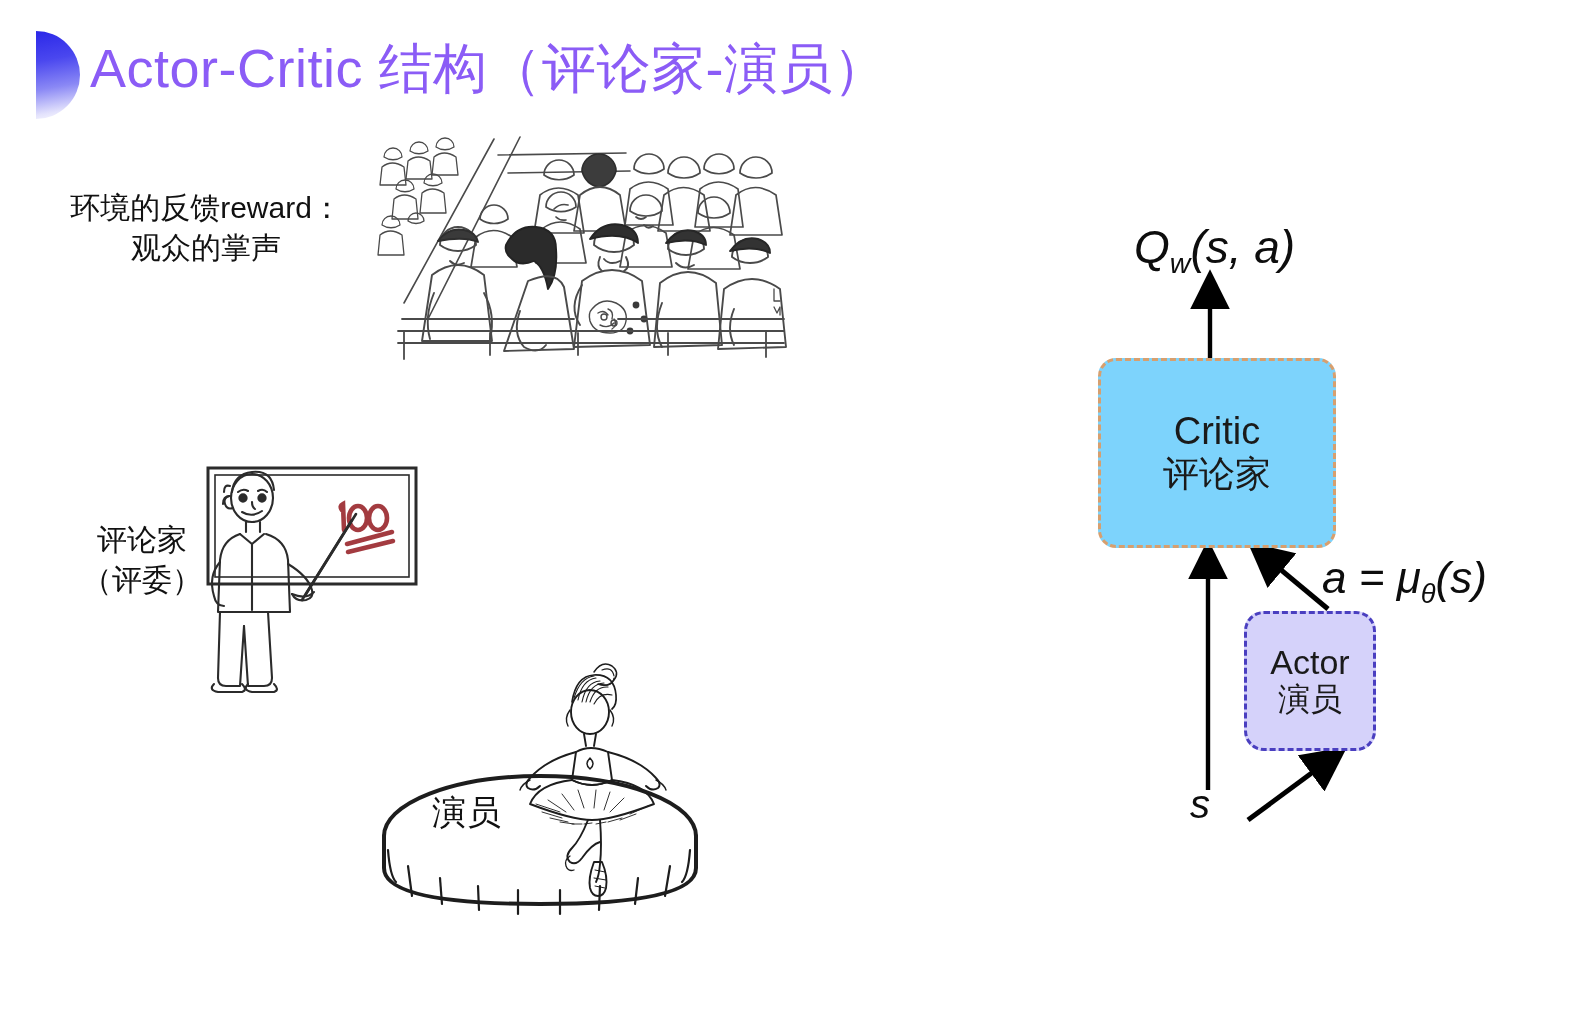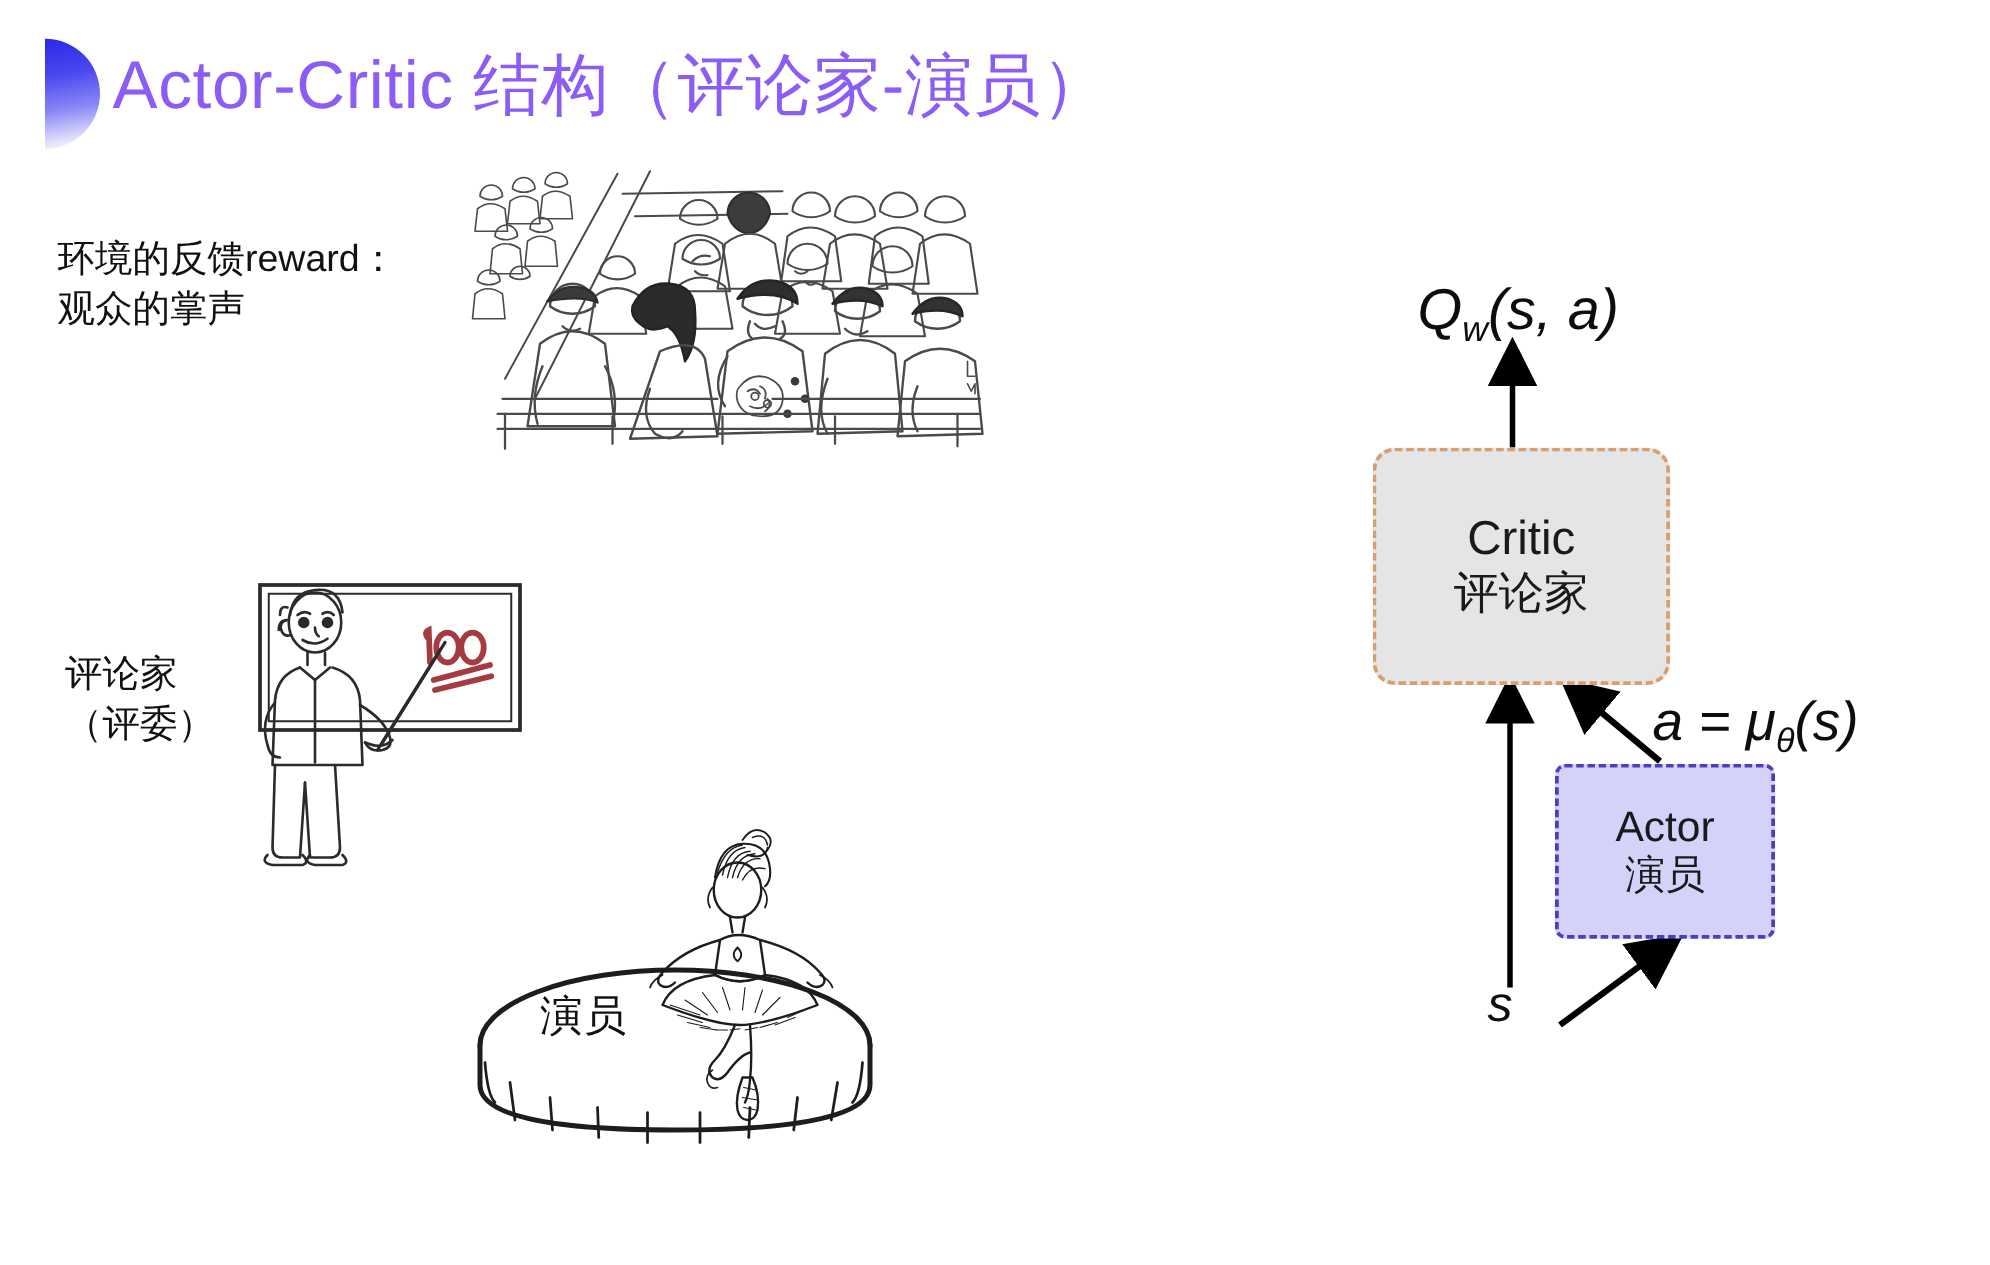--- a/index.html
+++ b/index.html
@@ -35,21 +35,21 @@
     letter-spacing: 0.5px;
     color: #8b5cf6;
     font-weight: 400;
     white-space: nowrap;
     line-height: 1.2;
   }
 
   
   .cn-label {
     position: absolute;
-    text-align: left;
+    text-align: center;
     color: #111111;
     font-weight: 500;
     line-height: 1.32;
     white-space: pre;
   }
   #reward-label {
     left: 46px;
     top: 188px;
     width: 320px;
     font-size: 30px;
@@ -86,33 +86,33 @@
     flex-direction: column;
     align-items: center;
     justify-content: center;
     text-align: center;
   }
   #critic-box {
     left: 48px;
     top: 168px;
     width: 238px;
     height: 190px;
-    background: #e5e5e5;
+    background: #7dd3fc;
     border: 3px dashed #d79f6e;
     border-radius: 18px;
     justify-content: center;
   }
   #actor-box {
     left: 194px;
     top: 421px;
-    width: 176px;
+    width: 132px;
     height: 140px;
     background: #d5d2fa;
     border: 3px dashed #4a3fc0;
-    border-radius: 8px;
+    border-radius: 20px;
   }
   .node-line-en { font-size: 38px; color: #1a1a1a; font-weight: 400; line-height: 1.12; }
   .node-line-cn { font-size: 36px; color: #1a1a1a; font-weight: 400; line-height: 1.18; }
   #actor-box .node-line-en { font-size: 34px; }
   #actor-box .node-line-cn { font-size: 32px; }
 
   .math {
     position: absolute;
     font-family: Liberation Sans, sans-serif;
     font-style: italic;

